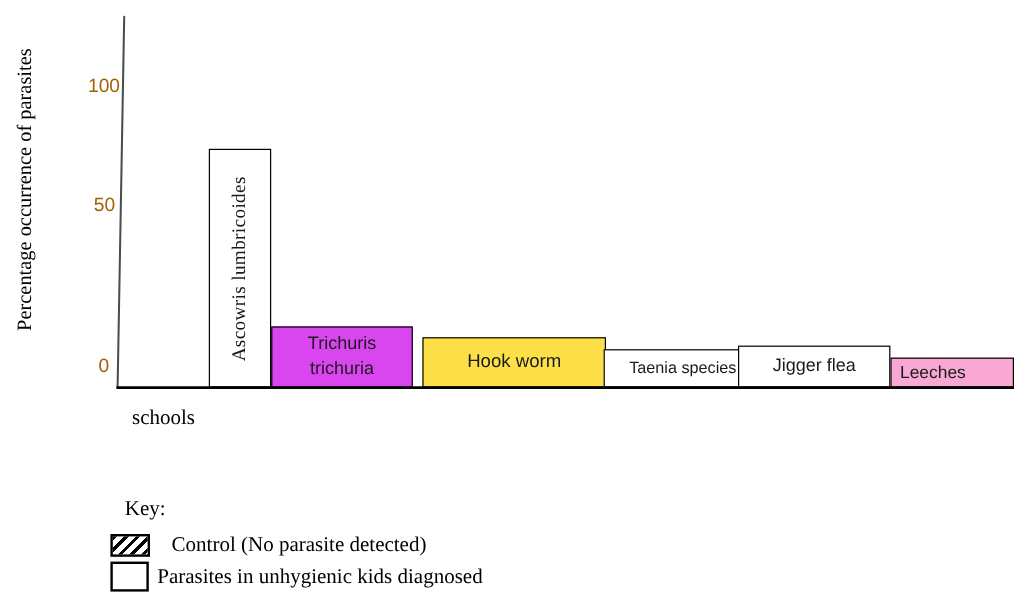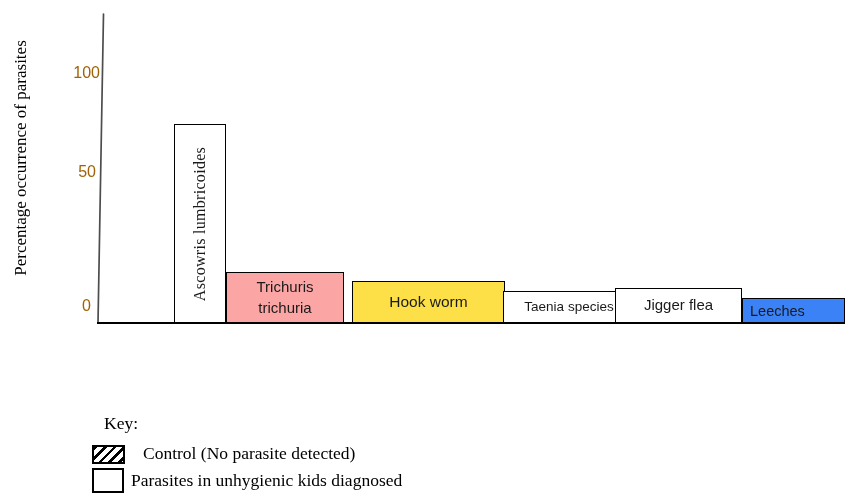--- a/index.html
+++ b/index.html
@@ -58,43 +58,44 @@
 
   <div class="layer">
       <div class="tick" style="left: 52px; top: 73px;">100</div>
       <div class="tick" style="left: 48px; top: 172px;">50</div>
       <div class="tick" style="left: 43px; top: 306px;">0</div>
     </div>
   <div class="layer">
       <div class="bar" style="left: 174px; width: 52px; top: 124px; height: 199px; background: rgb(255, 255, 255); border-color: rgb(0, 0, 0);">
         <div class="bar-label vertical" style="font-size: 16px;">Ascowris lumbricoides</div>
       </div>
-      <div class="bar" style="left: 226px; width: 118px; top: 272px; height: 51px; background: #fca5a5; border-color: rgb(0, 0, 0);">
+      <div class="bar" style="left: 226px; width: 118px; top: 272px; height: 51px; background: #d946ef; border-color: rgb(0, 0, 0);">
         <div class="bar-label" style="font-size: 15px;">Trichuris<br>trichuria</div>
       </div>
       <div class="bar" style="left: 352px; width: 153px; top: 281px; height: 42px; background: #fde047; border-color: rgb(0, 0, 0);">
         <div class="bar-label" style="font-size: 15.5px;">Hook worm</div>
       </div>
       <div class="bar" style="left: 483px; width: 132px; top: 291px; height: 32px; background: rgb(255, 255, 255); border-color: rgb(0, 0, 0); margin-left: 20px;">
         <div class="bar-label" style="font-size: 13.5px;">Taenia species</div>
       </div>
       <div class="bar" style="left: 615px; width: 127px; top: 288px; height: 35px; background: rgb(255, 255, 255); border-color: rgb(0, 0, 0);">
         <div class="bar-label" style="font-size: 15px;">Jigger flea</div>
       </div>
-      <div class="bar align-left" style="left: 742px; width: 103px; top: 298px; height: 25px; background: #3b82f6; border-color: rgb(0, 0, 0);">
+      <div class="bar align-left" style="left: 742px; width: 103px; top: 298px; height: 25px; background: #f9a8d4; border-color: rgb(0, 0, 0);">
         <div class="bar-label" style="font-size: 14.5px;">Leeches</div>
       </div>
     </div>
 
   <svg class="axes-svg" width="860" height="502">
     <line id="y-axis-line" stroke-linecap="round" x1="103.5" y1="14" x2="98" y2="323" stroke="#4d4d4d" stroke-width="1.7"></line>
     <line id="x-axis-line" stroke-linecap="butt" x1="97" y1="323" x2="845" y2="323" stroke="#000000" stroke-width="2.2"></line>
   </svg>
 
   <div class="caption">
+    <div>schools</div>
   </div>
 
   <div class="key-title">Key:</div>
 
   <div class="swatch hatched"></div>
   <div class="key-label key-label-1">Control (No parasite detected)</div>
 
   <div class="swatch plain"></div>
   <div class="key-label key-label-2">Parasites in unhygienic kids diagnosed</div>
 

